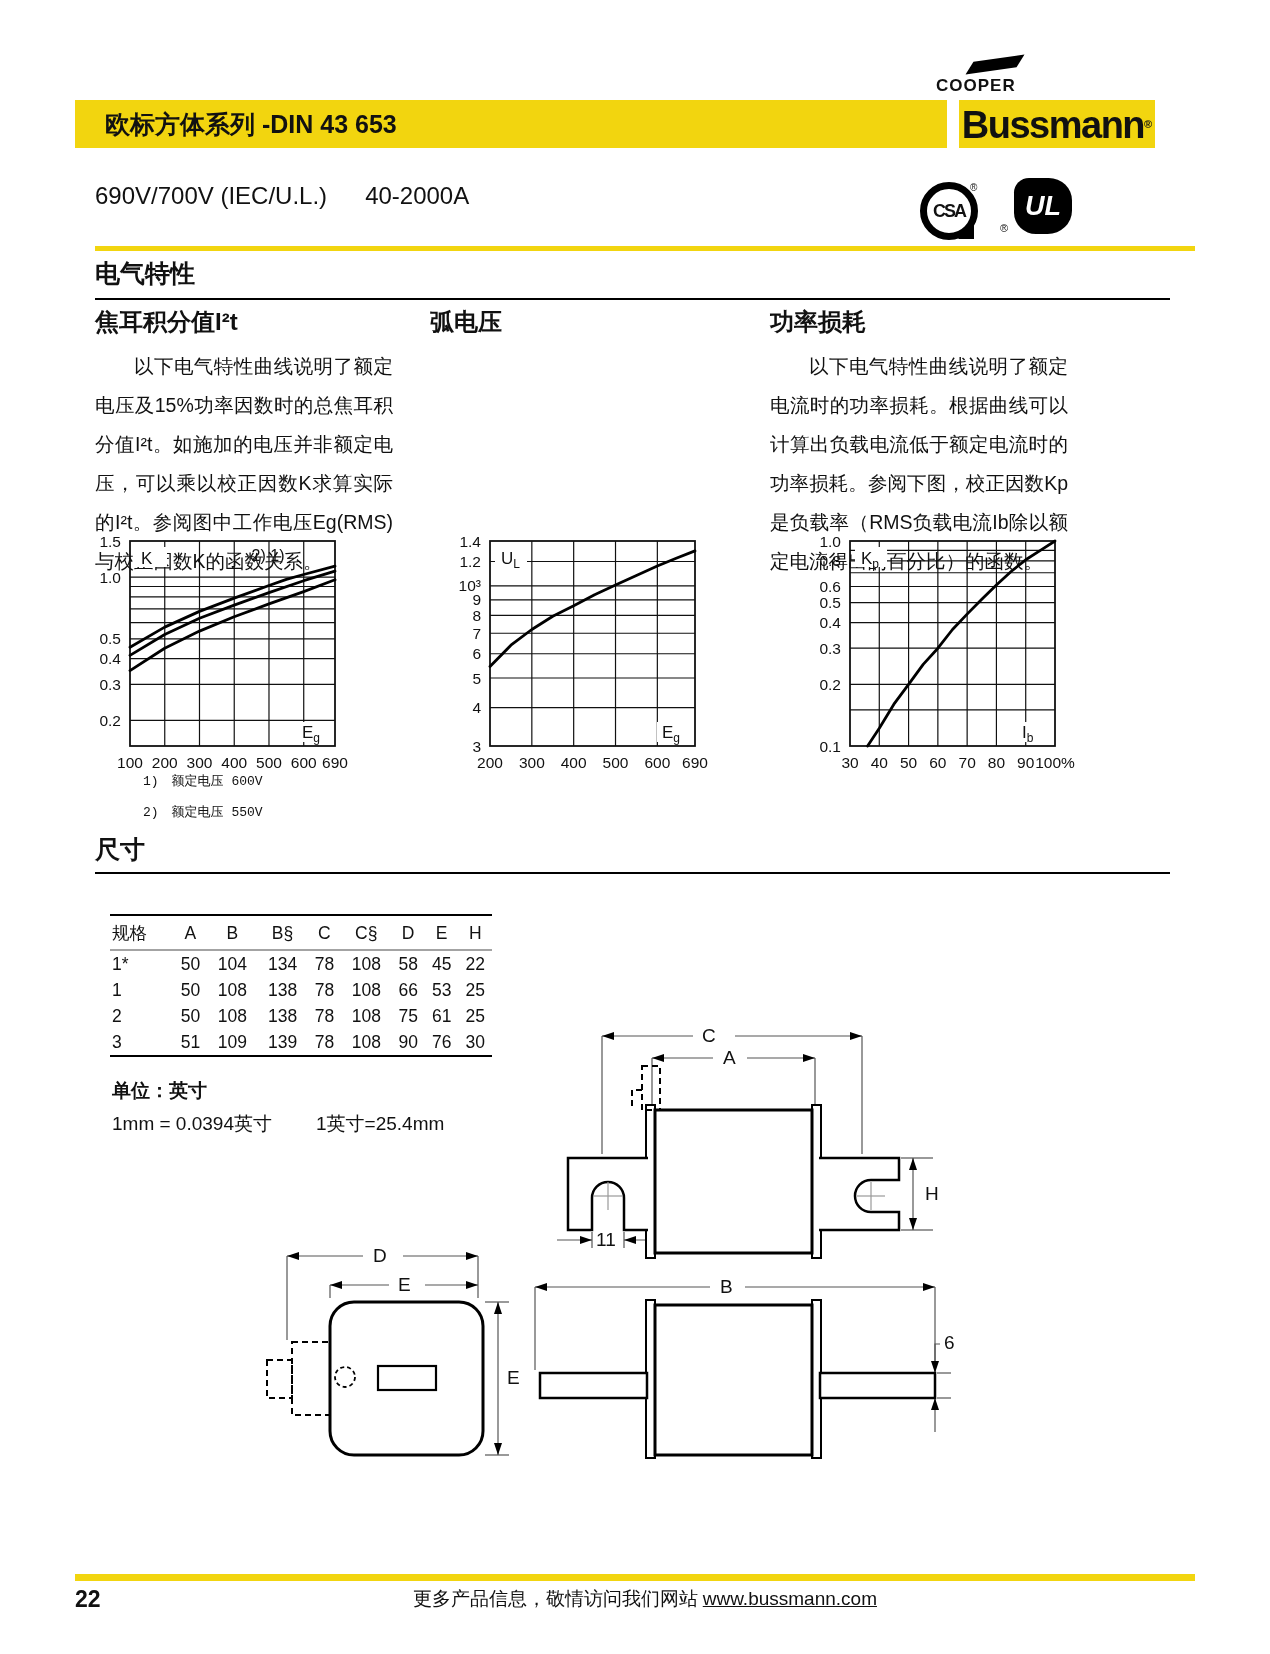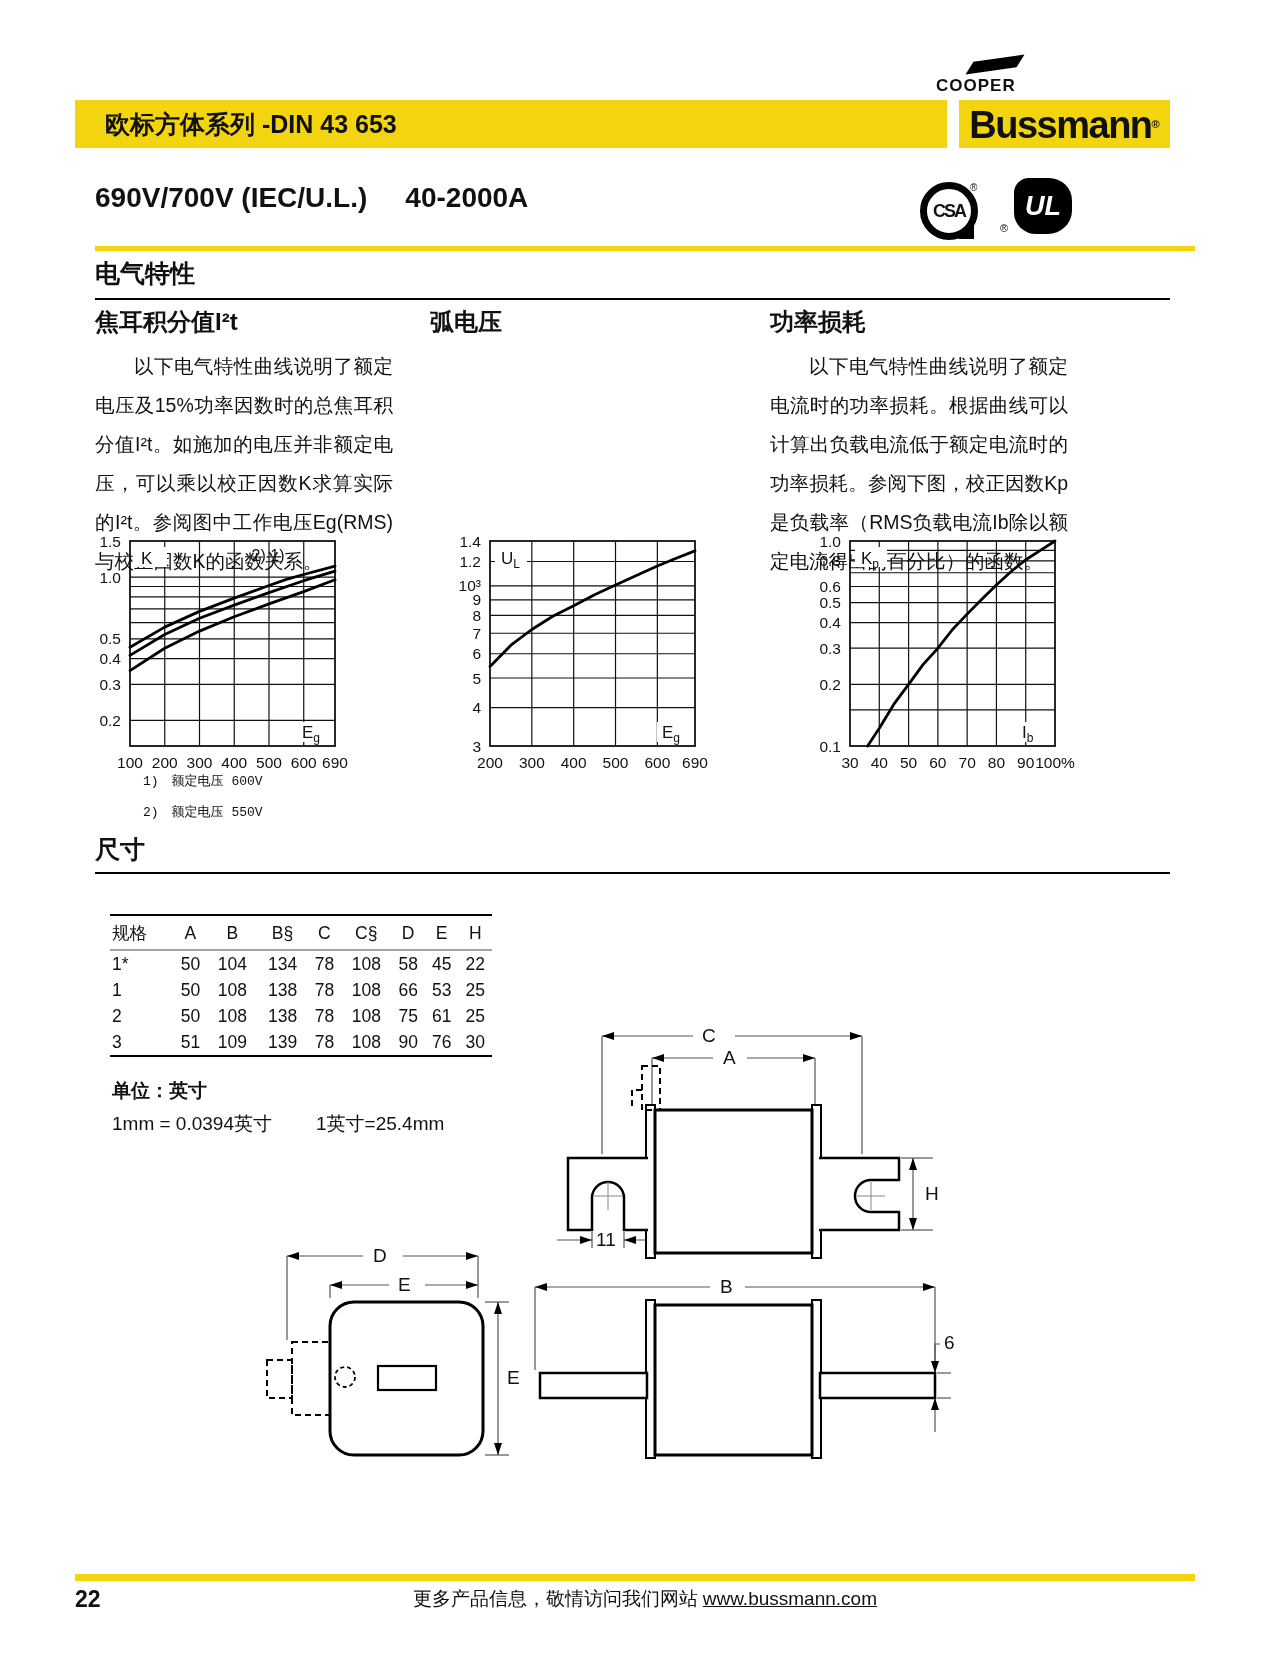--- a/index.html
+++ b/index.html
@@ -7,25 +7,25 @@
         font-family:"Liberation Sans","DejaVu Sans",sans-serif;color:#111;overflow:hidden;}
   .abs{position:absolute;}
 
   
   #cooper{left:936px;top:56px;width:120px;height:44px;}
   #cooper .flag{position:absolute;left:36px;top:2px;width:46px;height:13px;background:#000;
                 transform:skewX(-38deg) rotate(-9deg);}
   #cooper .cooper-text{position:absolute;left:0;top:20px;font-size:17px;font-weight:800;letter-spacing:1px;}
   #bar-left{left:75px;top:100px;width:872px;height:48px;}
   #bar-left .series-title{padding-left:30px;font-size:25px;font-weight:bold;line-height:48px;}
-  #bar-right{left:959px;top:100px;width:211px;height:48px;display:flex;align-items:center;justify-content:center;}
+  #bar-right{left:959px;top:100px;width:196px;height:48px;display:flex;align-items:center;justify-content:center;}
   #bar-right .brand{font-size:38px;font-weight:800;letter-spacing:-1.5px;transform:scaleY(1.04);}
   #bar-right .brand-reg{font-size:11px;vertical-align:top;font-weight:bold;}
 
-  #product-title{left:95px;top:182px;font-size:28px;font-weight:bold;white-space:nowrap;}
+  #product-title{left:95px;top:182px;font-size:24px;font-weight:normal;white-space:nowrap;}
   #product-title .range{margin-left:38px;}
 
   #csa{left:912px;top:180px;width:74px;height:64px;}
   #csa .csa-circle{position:absolute;left:8px;top:2px;width:44px;height:44px;border:7px solid #000;border-radius:50%;
        display:flex;align-items:center;justify-content:center;font-weight:700;font-size:18px;letter-spacing:-2px;}
   #csa .csa-reg{position:absolute;left:58px;top:2px;font-size:10px;}
   #csa .csa-tri{position:absolute;left:46px;top:44px;width:0;height:0;
        border-left:16px solid transparent;border-bottom:15px solid #000;}
   #ul{left:1000px;top:178px;width:76px;height:66px;}
   #ul .ul-mark{position:absolute;left:14px;top:0;width:58px;height:56px;background:#000;

